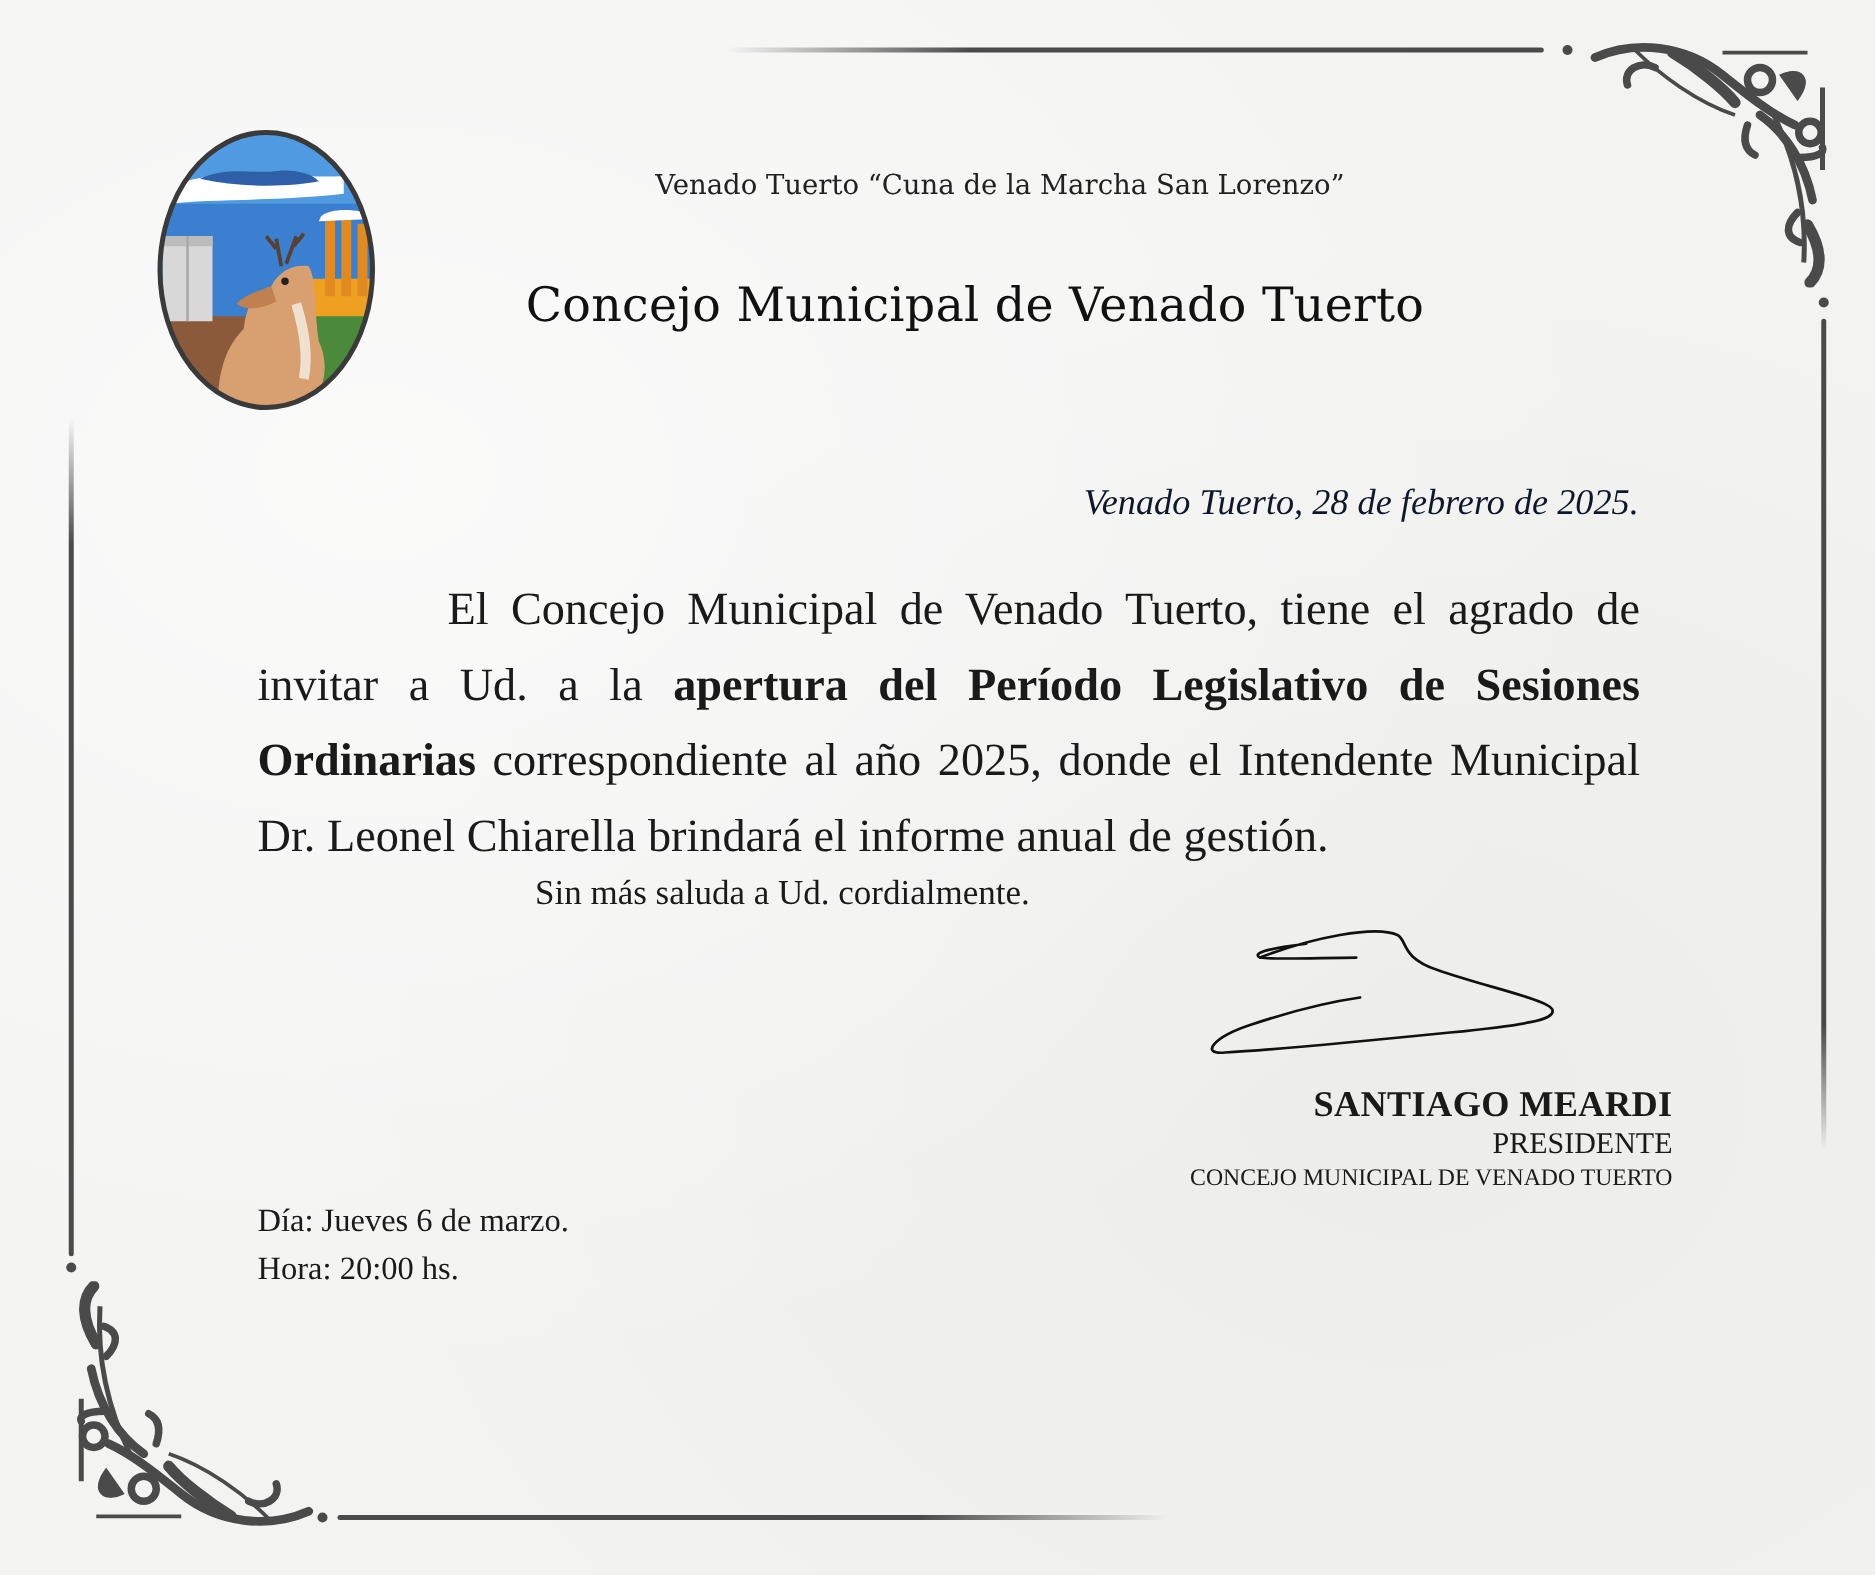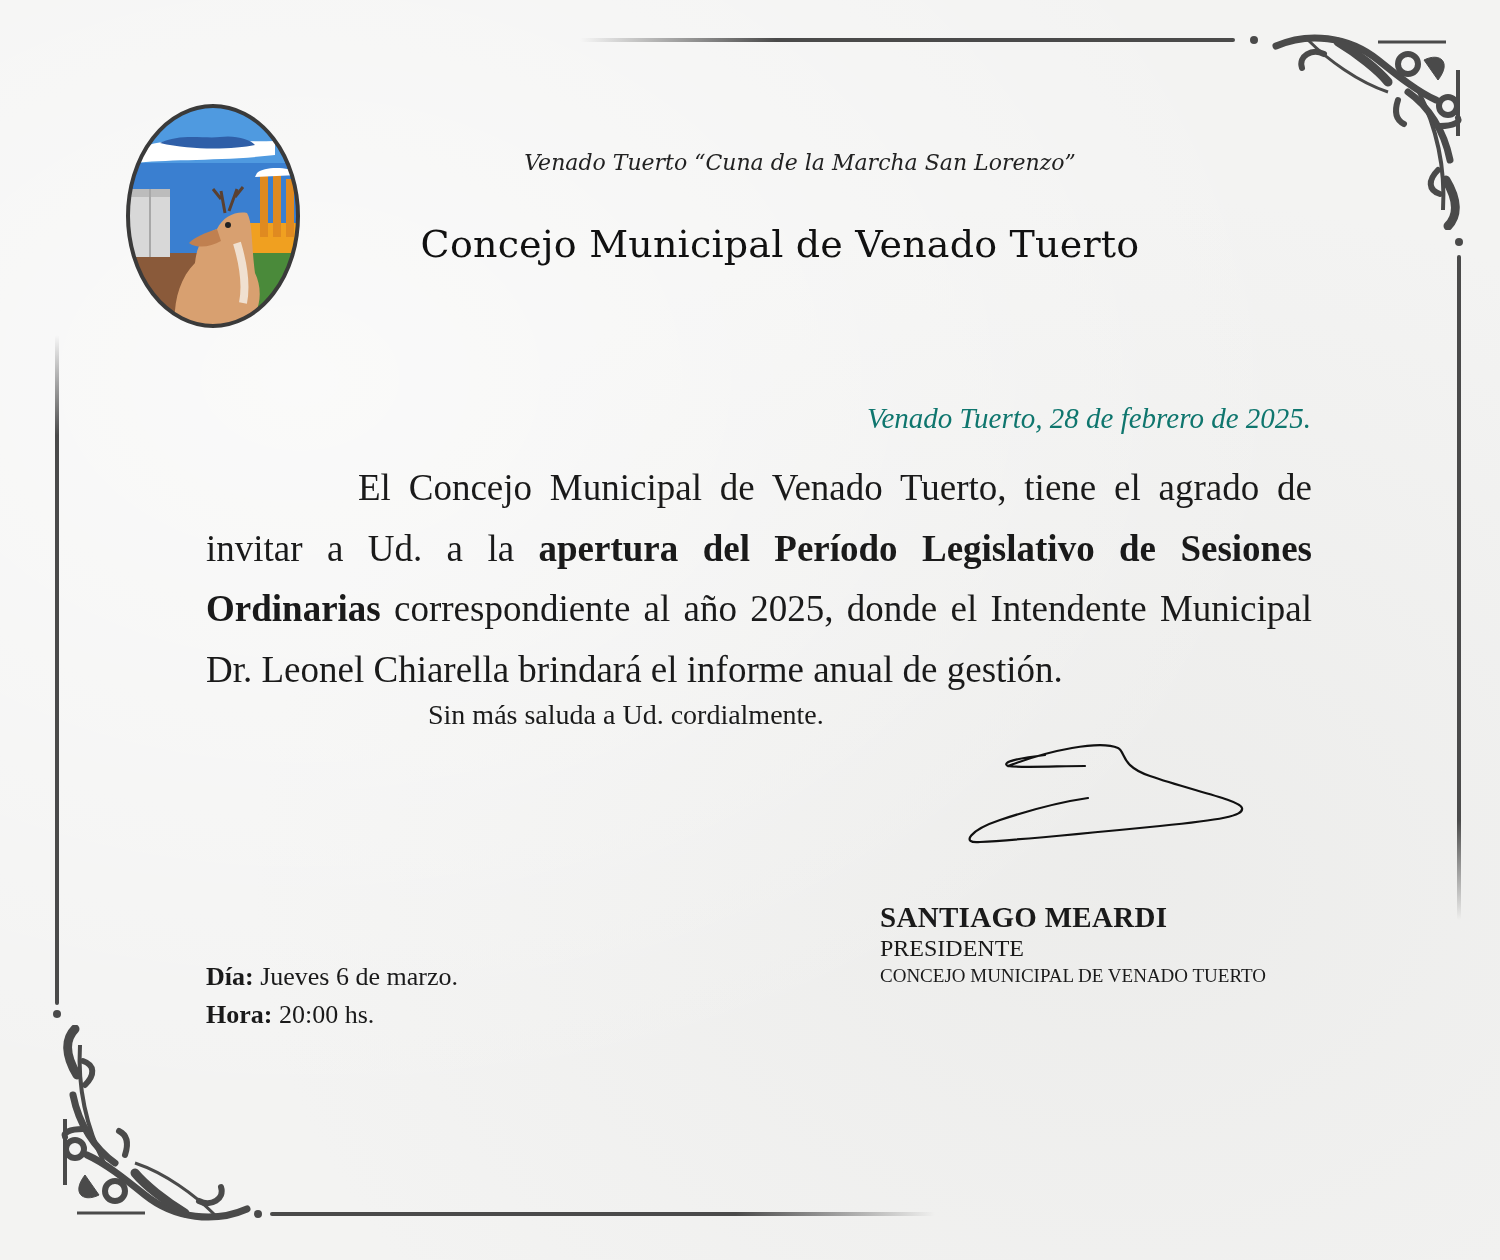--- a/index.html
+++ b/index.html
@@ -21,53 +21,53 @@
   .bottom-line { left: 270px; top: 1212px; width: 665px; background: linear-gradient(to left, rgba(74,74,74,0) 0%, #4a4a4a 30%, #4a4a4a 100%); }
   .left-line { left: 55px; top: 335px; height: 670px; background: linear-gradient(to bottom, rgba(74,74,74,0) 0%, #4a4a4a 15%, #4a4a4a 100%); }
   .right-line { left: 1457px; top: 255px; height: 665px; background: linear-gradient(to top, rgba(74,74,74,0) 0%, #4a4a4a 15%, #4a4a4a 100%); }
   .dot { width: 8px; height: 8px; border-radius: 50%; background: #4a4a4a; }
 
   
   .logo { left: 125px; top: 103px; width: 176px; height: 226px; }
 
   
   .motto {
-    left: 420px; top: 150px; width: 760px; text-align: center;
-    font-family: "DejaVu Serif", serif; font-style: italic;
+    left: 420px; top: 136px; width: 760px; text-align: center;
+    font-family: "DejaVu Serif", serif; 
     font-size: 22px; color: #222;
   }
   .org-title {
     left: 380px; top: 222px; width: 800px; text-align: center;
     font-family: "DejaVu Serif", serif;
     font-size: 38px; color: #111; letter-spacing: 0.2px;
   }
 
   .date-line {
     right: 189px; top: 386px;
-    font-style: italic; font-size: 29px; color: #0f766e; margin-top: 16px;
+    font-style: italic; font-size: 29px; color: #0f172a;
   }
 
   .body-text {
     left: 206px; top: 458px; width: 1106px;
     font-size: 37px; line-height: 60.5px; text-align: justify;
     text-align-last: left; color: #1a1a1a;
   }
   .body-text .indent { display: inline-block; width: 152px; }
   .body-text b { font-weight: bold; }
 
   .closing { left: 428px; top: 699px; font-size: 28px; color: #1a1a1a; }
 
   .signature { left: 960px; top: 740px; width: 300px; height: 115px; }
-  .sig-block { left: 880px; top: 900px; width: 458px; text-align: left; color: #1a1a1a; }
+  .sig-block { left: 880px; top: 867px; width: 458px; text-align: right; color: #1a1a1a; }
   .sig-name { font-weight: bold; font-size: 29px; line-height: 34px; letter-spacing: 0.3px; }
   .sig-role { font-size: 24px; line-height: 28px; }
   .sig-org { font-size: 19px; line-height: 28px; }
 
   .details { left: 206px; top: 958px; font-size: 26px; line-height: 38px; color: #1a1a1a; }
-  .details b { font-weight: bold; }
+  .details b { font-weight: normal; }
 
   .corner-tr { left: 1268px; top: 30px; width: 210px; height: 200px; }
   .corner-bl { left: 45px; top: 1025px; width: 210px; height: 200px; }
 </style>
 </head>
 <body>
 
 <div class="abs line-h top-line"></div>
 <div class="abs dot" style="left:1250px; top:36px;"></div>
 <div class="abs line-h bottom-line"></div>

